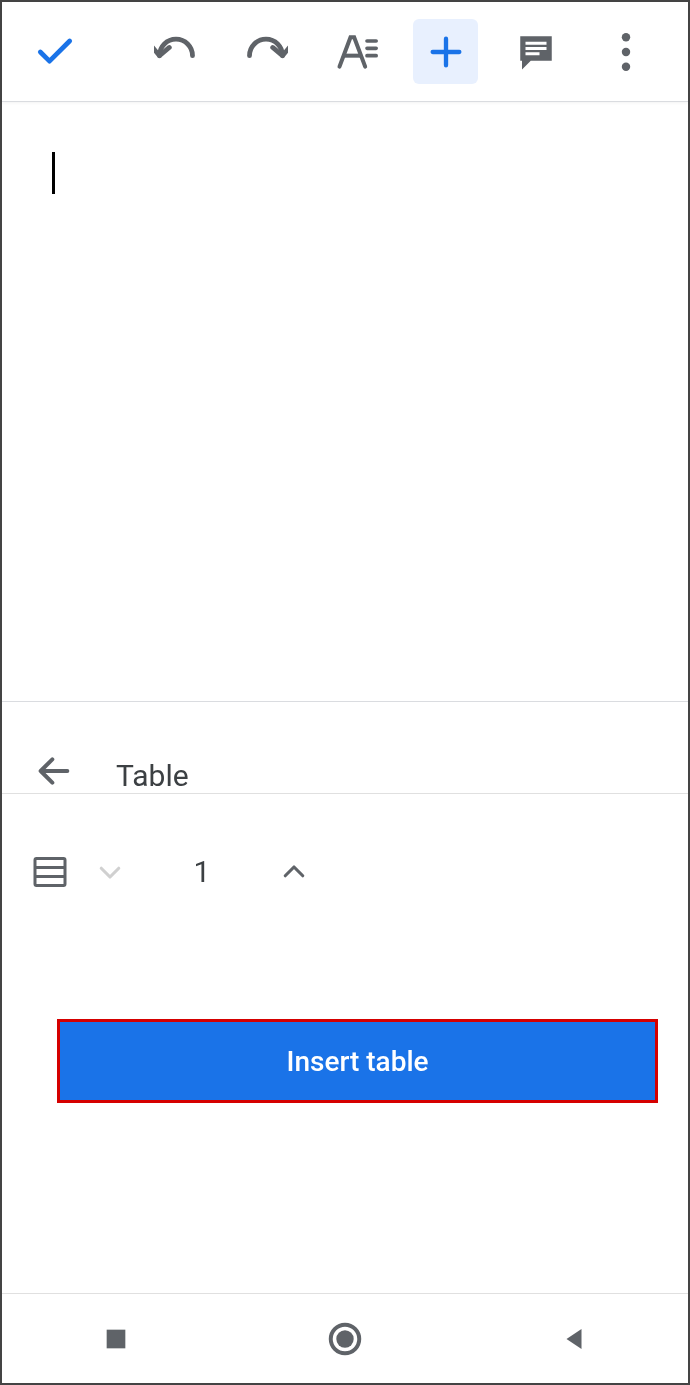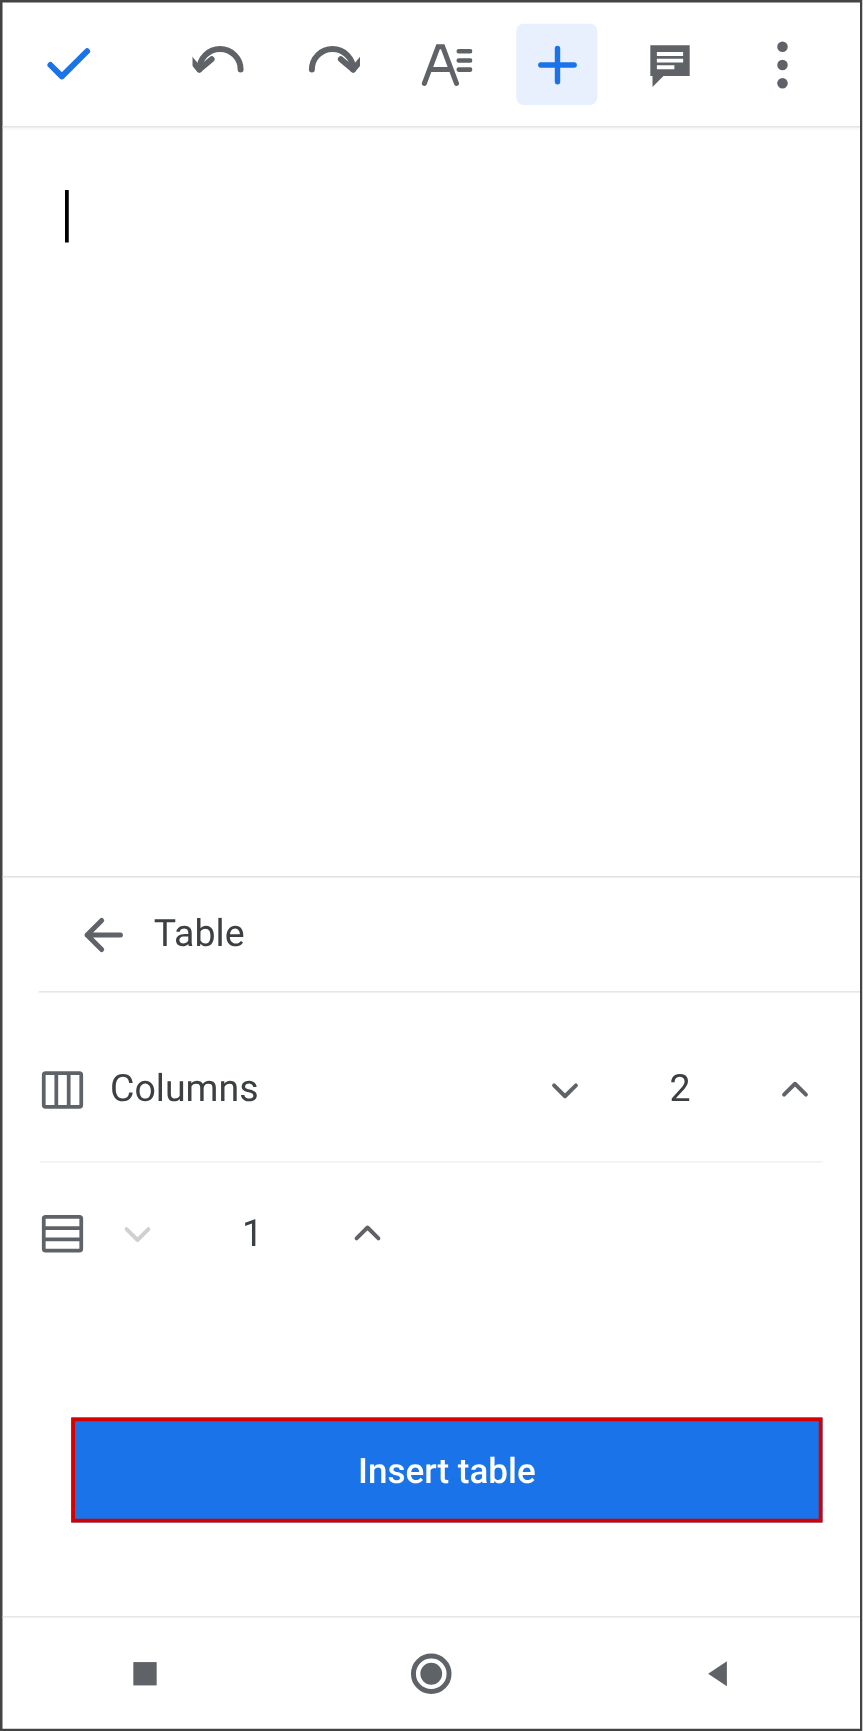--- a/index.html
+++ b/index.html
@@ -52,25 +52,24 @@
     width: 3px;
     height: 42px;
     background: #000;
     margin-left: 10px;
   }
 
   
   .panel-header {
     height: 92px;
     display: flex;
-    align-items: center;
+    align-items: flex-end;
     padding: 0 30px;
     border-bottom: 1px solid #e0e0e0;
-    gap: 18px;
-    margin-left: 29px;
+    gap: 40px;
   }
   .panel-title {
     font-size: 30px;
     color: #3c4043;
   }
 
   
   .controls {
     padding: 20px 30px 0 30px;
   }
@@ -200,40 +199,20 @@
     <div class="stepbtn">
       <svg width="40" height="40" viewBox="0 0 24 24">
         <path d="M20 12 H4 M4 12 L11 5 M4 12 L11 19" stroke="#5f6368" stroke-width="2.4" fill="none" stroke-linecap="round" stroke-linejoin="round"></path>
       </svg>
     </div>
     <div class="panel-title">Table</div>
   </div>
 
   <div class="controls">
 
-    <div class="control-row">
-      <svg width="36" height="36" viewBox="0 0 24 24">
-        <rect x="2" y="3" width="20" height="18" rx="1" stroke="#5f6368" stroke-width="2" fill="none"></rect>
-        <path d="M8.7 3 V21 M15.3 3 V21" stroke="#5f6368" stroke-width="2"></path>
-      </svg>
-      <div class="control-label">Columns</div>
-      <div class="stepper">
-        <div class="stepbtn">
-          <svg width="30" height="30" viewBox="0 0 24 24">
-            <path d="M5 9 L12 16 L19 9" stroke="#5f6368" stroke-width="2.5" fill="none" stroke-linecap="round" stroke-linejoin="round"></path>
-          </svg>
-        </div>
-        <div class="val">2</div>
-        <div class="stepbtn">
-          <svg width="30" height="30" viewBox="0 0 24 24">
-            <path d="M5 15 L12 8 L19 15" stroke="#5f6368" stroke-width="2.5" fill="none" stroke-linecap="round" stroke-linejoin="round"></path>
-          </svg>
-        </div>
-      </div>
-    </div>
 
     <div class="control-row">
       <svg width="36" height="36" viewBox="0 0 24 24">
         <rect x="2" y="3" width="20" height="18" rx="1" stroke="#5f6368" stroke-width="2" fill="none"></rect>
         <path d="M2 9 H22 M2 15 H22" stroke="#5f6368" stroke-width="2"></path>
       </svg>
       <div class="stepper">
         <div class="stepbtn">
           <svg width="30" height="30" viewBox="0 0 24 24">
             <path d="M5 9 L12 16 L19 9" stroke="#d0d0d0" stroke-width="2.5" fill="none" stroke-linecap="round" stroke-linejoin="round"></path>

